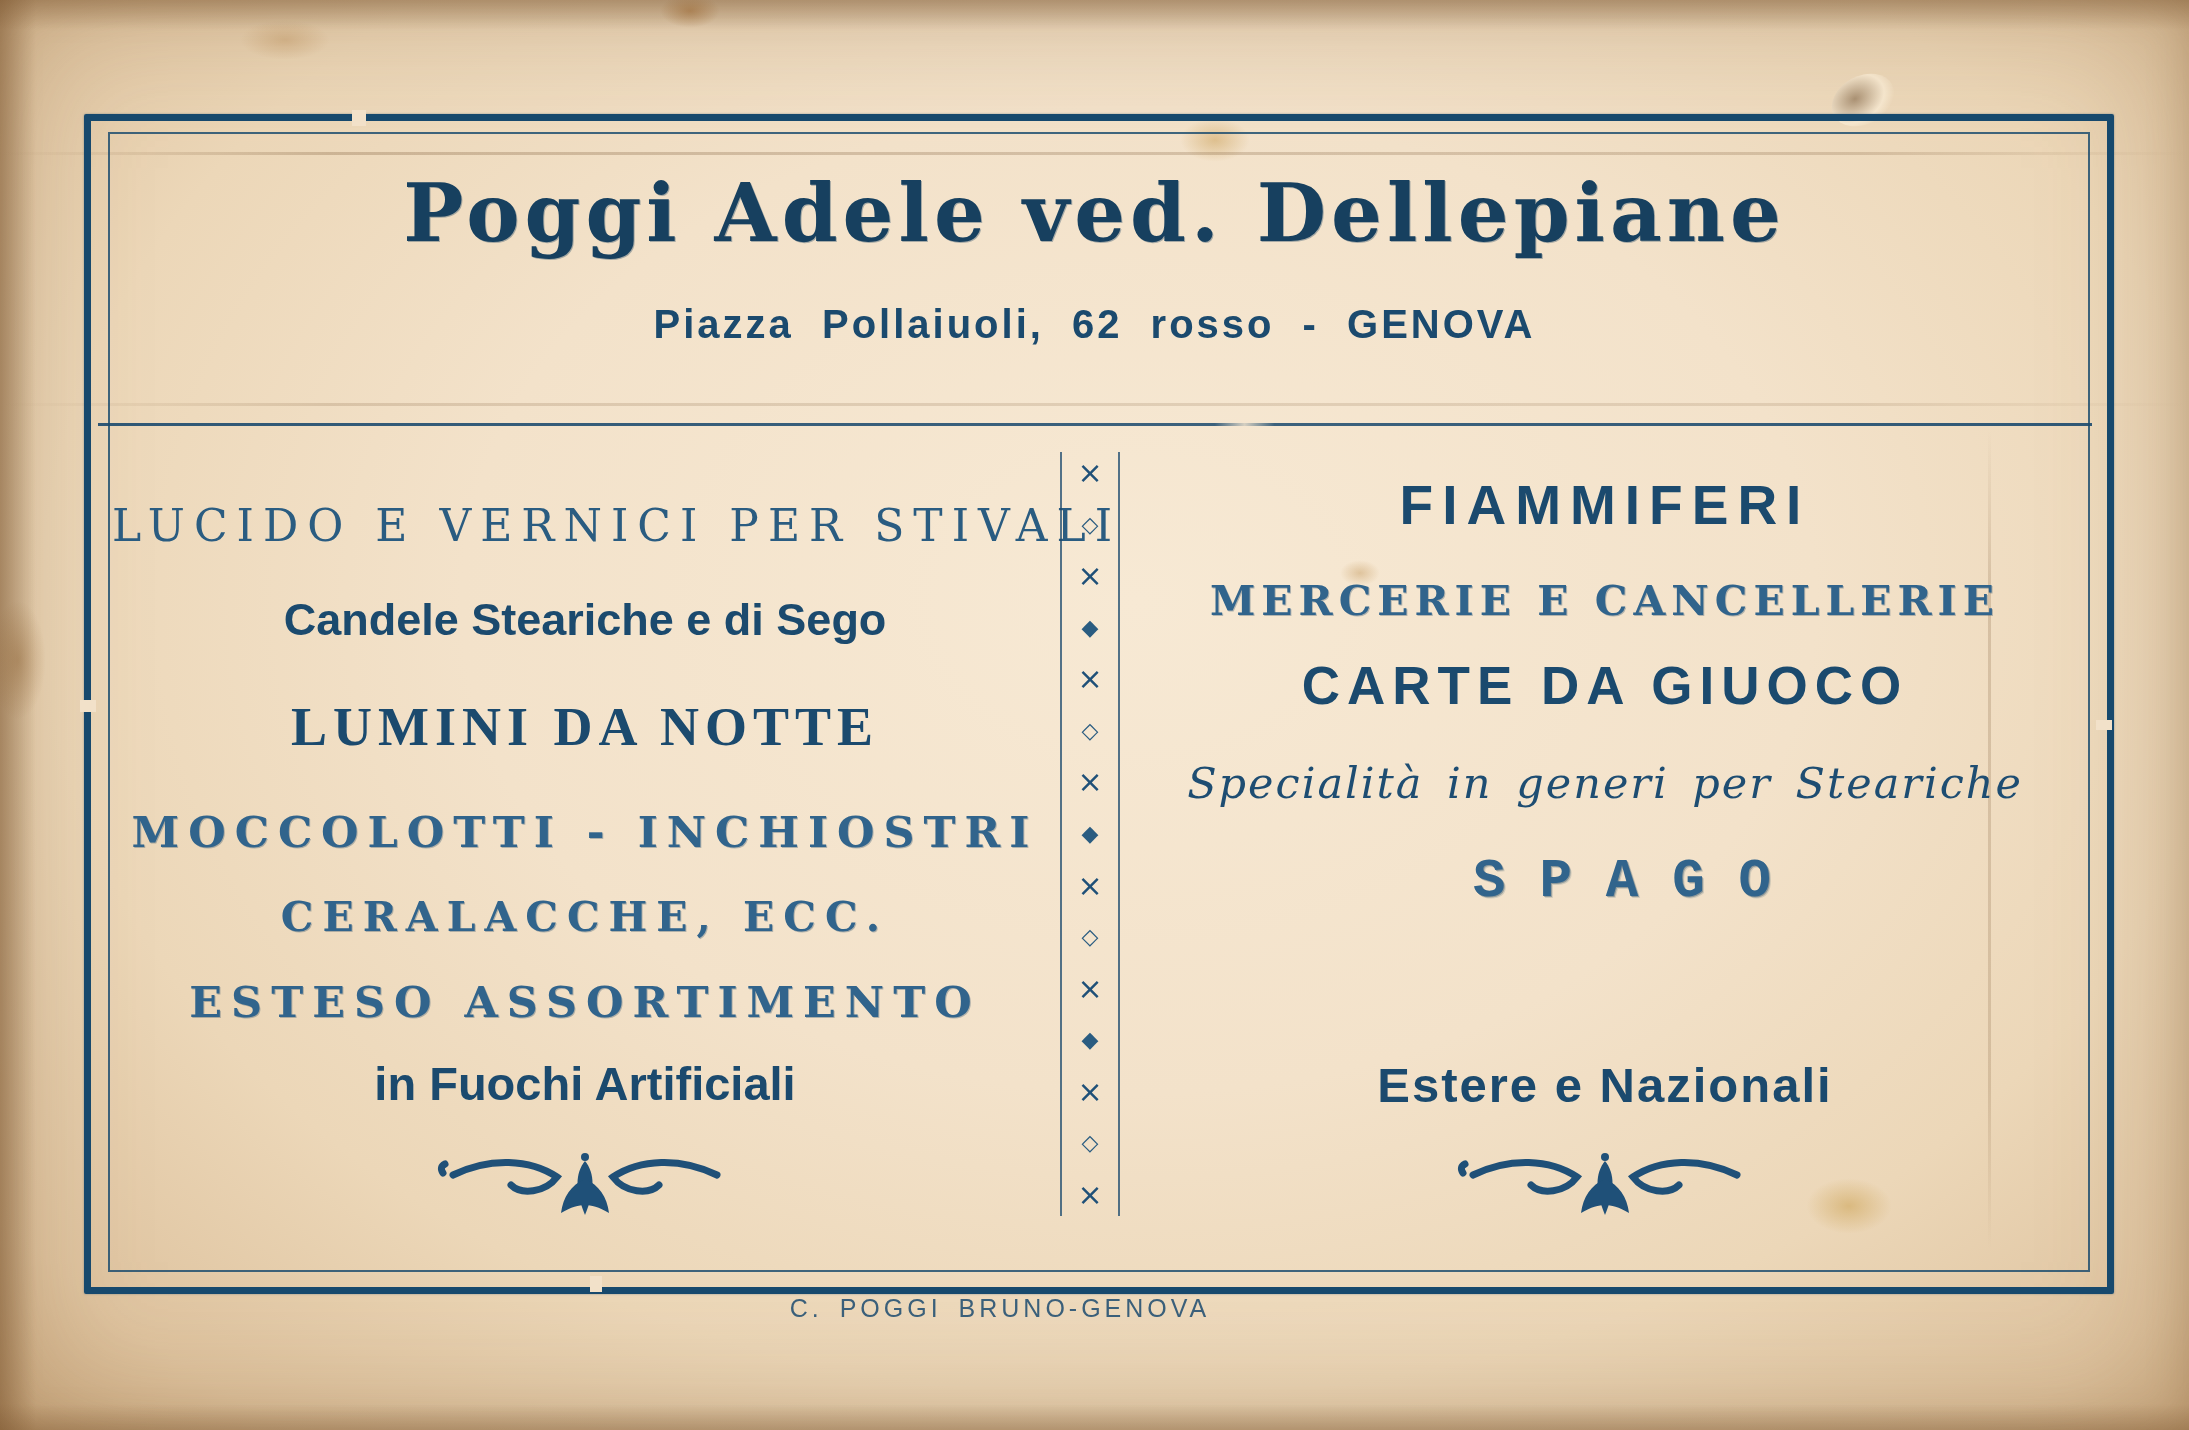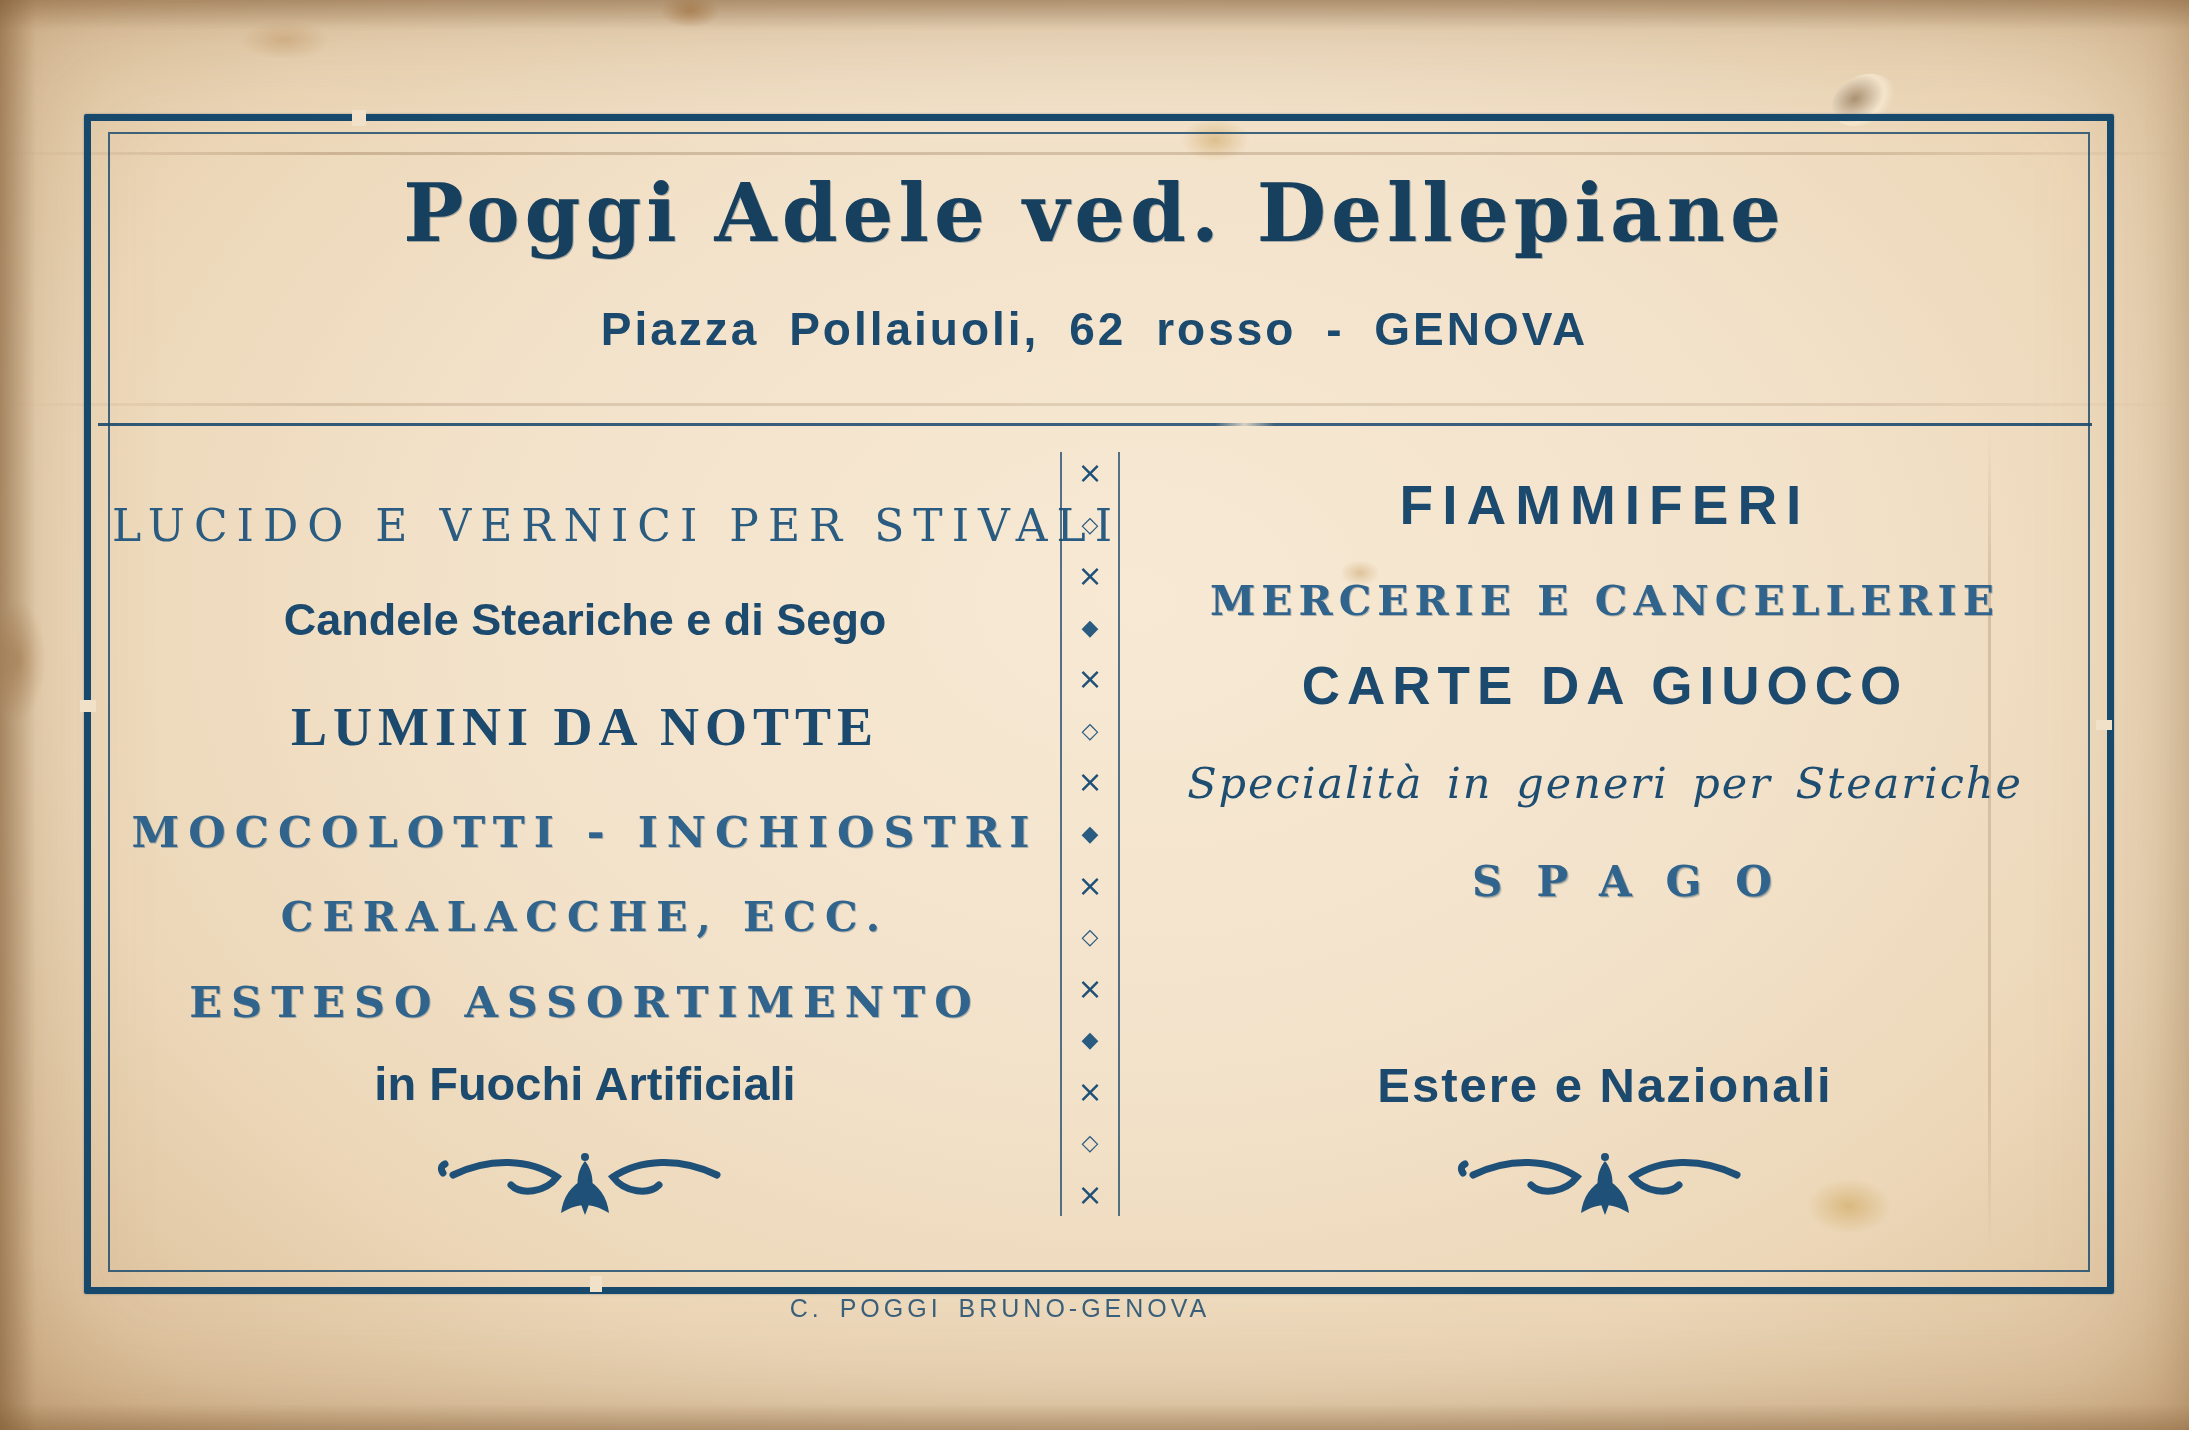--- a/index.html
+++ b/index.html
@@ -42,21 +42,21 @@
   
   .frame-gap{position:absolute;background:#f2e1c9;}
   .g1{left:352px;top:110px;width:14px;height:16px;}
   .g2{left:80px;top:700px;width:16px;height:12px;}
   .g3{left:590px;top:1276px;width:12px;height:16px;}
   .g4{left:2096px;top:720px;width:16px;height:10px;}
 
   .header{position:absolute;left:120px;width:1950px;text-align:center;}
   .title{top:166px;font-family:"DejaVu Serif", serif;font-weight:700;font-size:80px;
     letter-spacing:5px;color:#17405f;text-shadow:1px 1px 0 rgba(23,64,95,.35);}
-  .address{top:302px;font-family:"Liberation Sans", sans-serif;font-weight:700;font-size:46px;
+  .address{top:302px;font-family:"Liberation Sans", sans-serif;font-weight:700;font-size:40px;
     letter-spacing:3px;word-spacing:14px;color:#1b4a6e;}
 
   .mid-rule{position:absolute;left:98px;top:423px;width:1994px;height:3px;
     background:linear-gradient(90deg, rgba(27,74,110,.9) 0%, rgba(27,74,110,.85) 56%, rgba(27,74,110,.15) 57.5%, rgba(27,74,110,.85) 59%, rgba(27,74,110,.9) 100%);}
 
   .col{position:absolute;top:0;height:1430px;}
   .col-left{left:112px;width:946px;}
   .col-right{left:1124px;width:962px;}
   .line{position:absolute;left:0;width:100%;text-align:center;transform:translateY(-50%);white-space:nowrap;}
 
@@ -71,21 +71,21 @@
   .l3{top:727px;font-size:54px;letter-spacing:6px;font-family:Liberation Serif, serif;}
   .l4{top:832px;font-size:43px;}
   .l5{top:917px;font-size:41px;}
   .l6{top:1002px;font-size:43px;}
   .l7{top:1083px;font-size:47px;}
 
   .r1{top:505px;font-size:55px;letter-spacing:9px;}
   .r2{top:601px;font-size:41px;letter-spacing:6px;}
   .r3{top:685px;font-size:53px;letter-spacing:7px;}
   .r4{top:783px;font-size:43px;letter-spacing:2px;word-spacing:8px;}
-  .r5{top:881px;font-size:42px;letter-spacing:34px;padding-left:34px;text-shadow:1px 1px 0 rgba(23,64,95,.35), 2px 2px 0 rgba(23,64,95,.15);}
+  .r5{top:881px;font-size:54px;letter-spacing:34px;padding-left:34px;text-shadow:1px 1px 0 rgba(23,64,95,.35), 2px 2px 0 rgba(23,64,95,.15);font-family:Liberation Mono, monospace;}
   .r6{top:985px;font-size:45px;letter-spacing:2px;word-spacing:8px;}
   .r7{top:1085px;font-size:49px;letter-spacing:2px;}
 
   .flourish{position:absolute;left:0;width:100%;top:1190px;transform:translateY(-50%);text-align:center;}
   .flourish svg{display:inline-block;}
 
   .divider{position:absolute;left:1060px;top:452px;width:60px;height:764px;
     border-left:2px solid rgba(27,74,110,.75);border-right:2px solid rgba(27,74,110,.75);
     display:flex;flex-direction:column;align-items:center;justify-content:space-between;
     padding:6px 0;box-sizing:border-box;}

